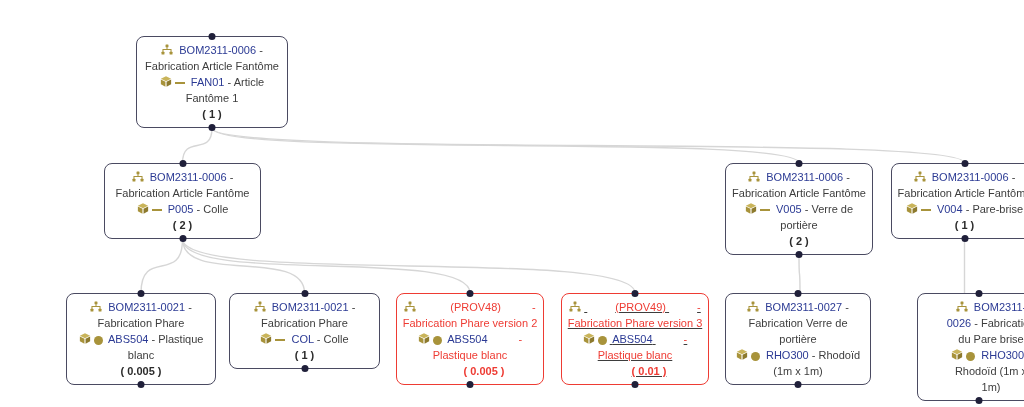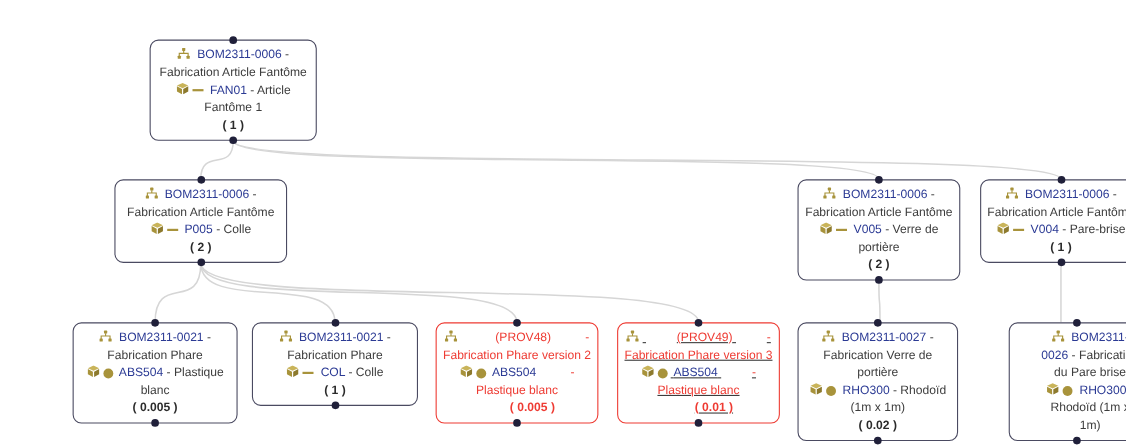--- a/index.html
+++ b/index.html
@@ -278,21 +278,20 @@
     </div>
     <div class="tline">
       <svg class="ic cube" viewBox="0 0 64 60" aria-hidden="true">
           <path class="c1" d="M32 2 60 15 32 28 4 15Z"></path>
           <path class="c2" d="M4 19v26l25 13V32Z"></path>
           <path class="c3" d="M60 19v26L35 58V32Z"></path>
         </svg><span class="marker marker-circle"></span>
       <span class="code item-code">RHO300</span>
       <span class="desc">- Rhodoïd (1m x 1m)</span>
     </div>
-    <div class="qty">( 0.02 )</div>
     <span class="dot dot-bottom"></span>
   </div>
 
   <div class="node pos-9 normal">
     <span class="dot dot-top"></span>
     <div class="tline">
       <svg class="ic" viewBox="0 0 14 12" aria-hidden="true">
           <path class="st" d="M7 3v3M2.3 9V6h9.4v3"></path>
           <rect x="5.3" y="0.2" width="3.4" height="3.2" rx="0.6"></rect>
           <rect x="0.6" y="8.6" width="3.4" height="3.2" rx="0.6"></rect>

